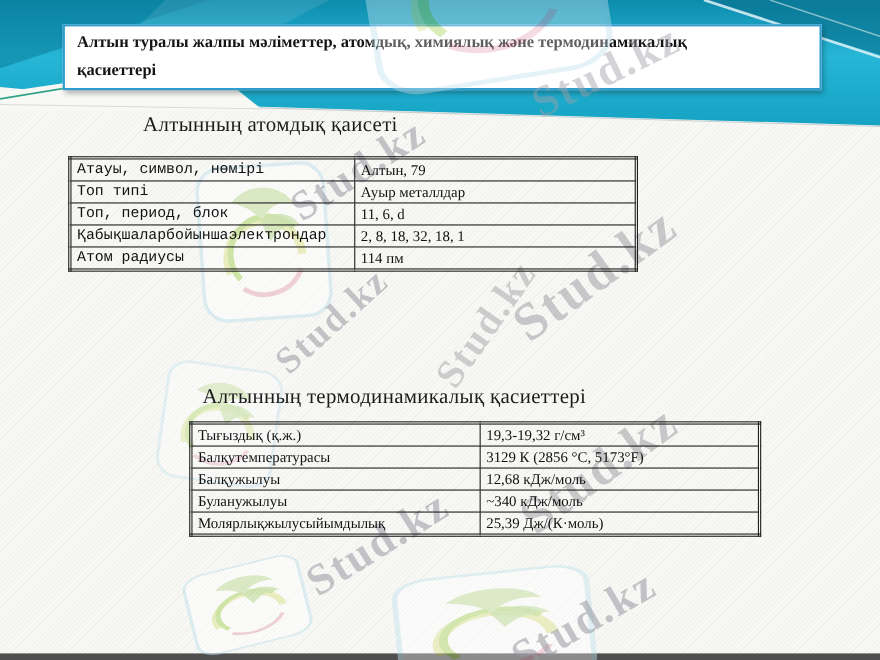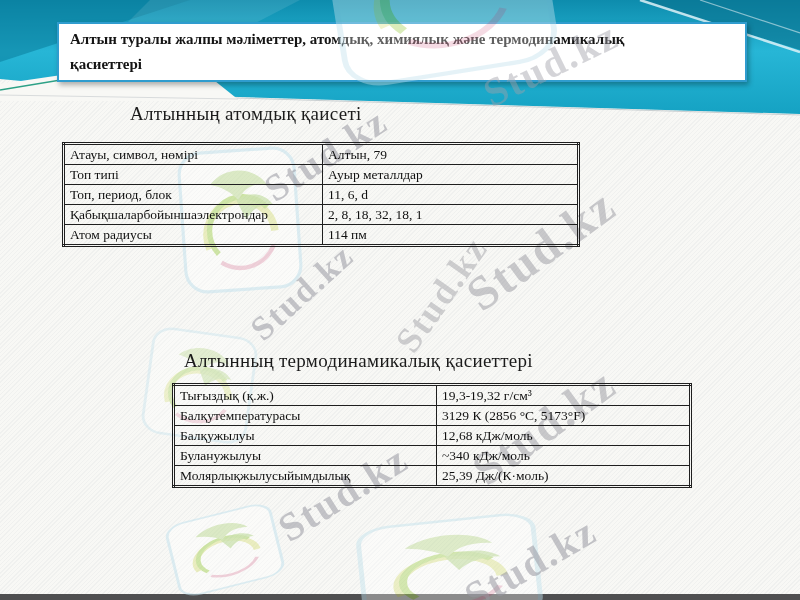--- a/index.html
+++ b/index.html
@@ -32,21 +32,21 @@
     position:absolute;border-collapse:collapse;z-index:5;
     border:3px double #1f1f1f;background:transparent;
     font-size:13.5px;line-height:17px;color:#101010;
     table-layout:fixed;
   }
   table.props td{
     border:1px solid #1f1f1f;padding:1px 5px;vertical-align:top;background:transparent;
   }
   table.props td.c1{white-space:pre-line;}
   table.atomic{left:62px;top:142px;width:518px;}
-  table.atomic td.c1{width:247px;}
+  table.atomic td.c1{width:247px;font-family:Liberation Mono, monospace;}
   table.thermo{left:172px;top:383px;width:520px;}
   table.thermo td.c1{width:251px;}
   
   .wm{
     position:absolute;z-index:2;font-weight:bold;white-space:nowrap;
     color:rgba(152,152,160,0.55);letter-spacing:2px;transform-origin:left center;
     font-family:"Liberation Serif", serif;
   }
   .wm.front{z-index:4;}
   .wm1{left:268px;top:170px;font-size:38px;transform:rotate(-33deg);}

